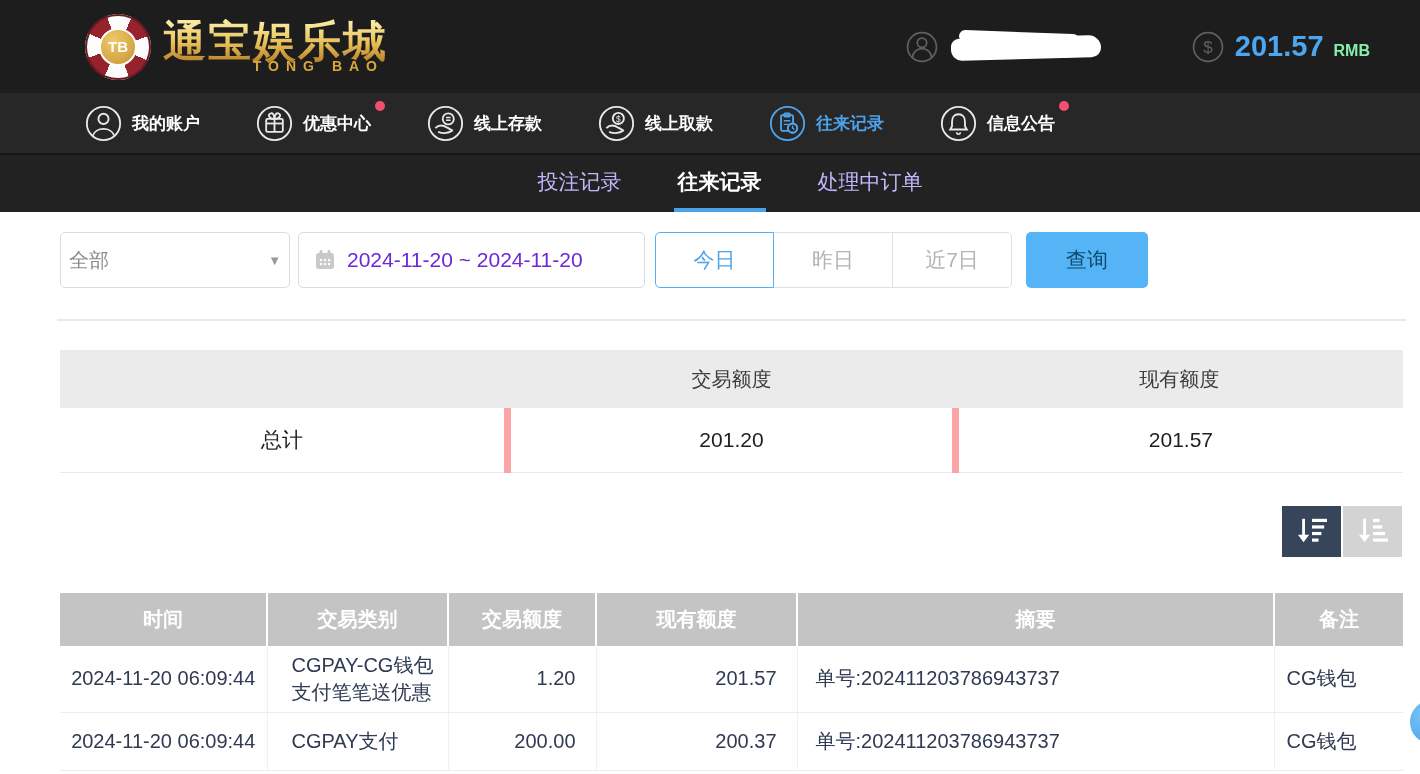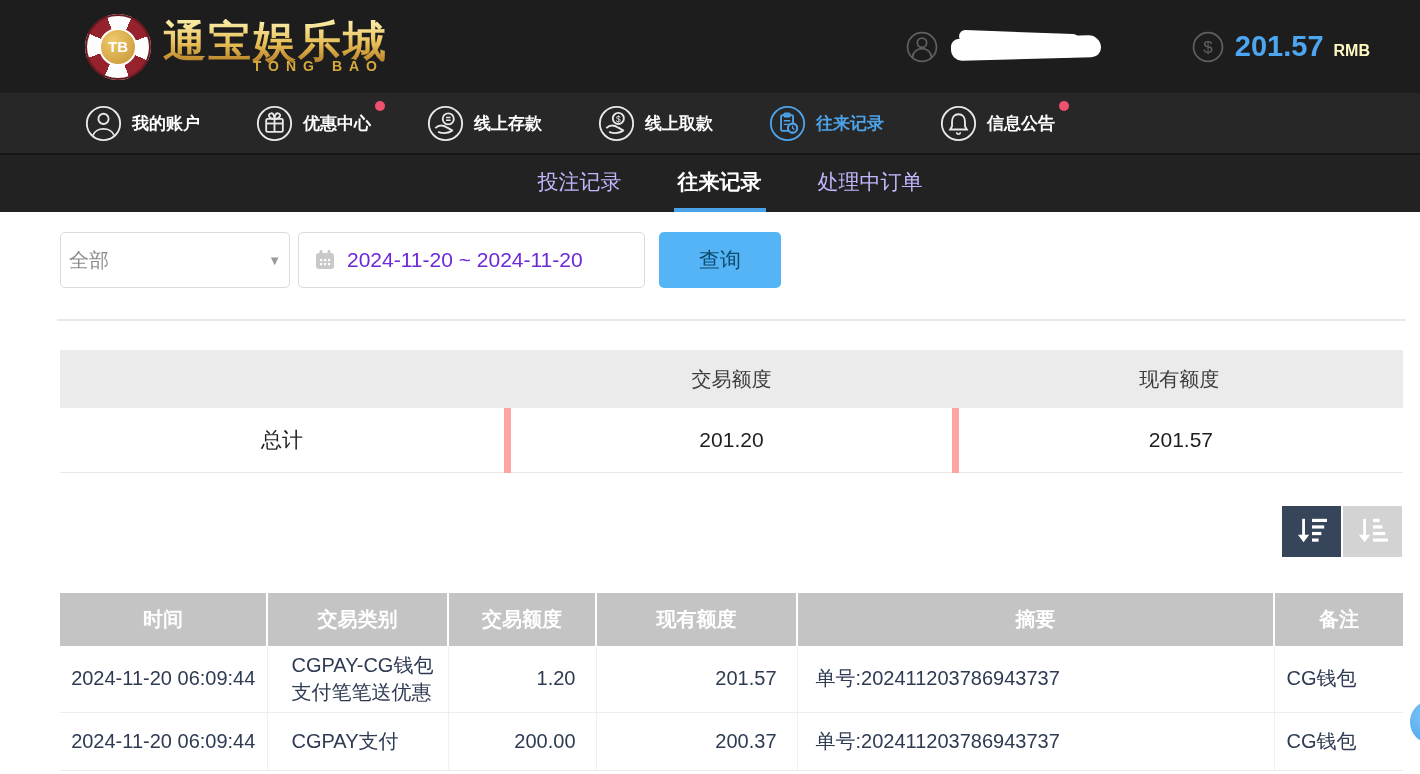--- a/index.html
+++ b/index.html
@@ -28,21 +28,21 @@
   .masked-name { position:relative; width:150px; height:34px; }
   .masked-name .blue-smear { position:absolute; left:22px; top:4px; width:100px; height:24px;
     background:#3f8fd6; border-radius:4px; opacity:.85; }
   .masked-name .scribble { position:absolute; left:0; top:7px; width:150px; height:22px;
     background:#fff; border-radius:12px 18px 14px 16px; transform:rotate(-1.5deg); }
   .masked-name .scribble2 { position:absolute; left:8px; top:2px; width:120px; height:12px;
     background:#fff; border-radius:10px; transform:rotate(2deg); }
   .balance-block { display:flex; align-items:baseline; gap:10px; }
   .balance-block .hdr-icon { align-self:center; }
   .balance-amount { color:#4da6f0; font-size:29px; font-weight:600; }
-  .balance-currency { color:#fef9c3; font-size:16px; font-weight:600; }
+  .balance-currency { color:#86efac; font-size:16px; font-weight:600; }
 
   
   .navbar { height:62px; background:#272727; display:flex; align-items:center; gap:56px; padding-left:85px; border-bottom:2px solid #151515; }
   .nav-item { display:flex; align-items:center; gap:10px; color:#fff; cursor:pointer; position:relative; }
   .nav-item .nav-icon { width:37px; height:37px; color:#e8e8e8; }
   .nav-item .nav-label { font-size:17px; font-weight:600; }
   .nav-item.active { color:#4da3ea; }
   .nav-item.active .nav-icon { color:#4da3ea; }
   .nav-item.active .nav-label { color:#4da3ea; }
   .nav-dot { position:absolute; top:-4px; right:-14px; width:10px; height:10px; border-radius:50%; background:#f04f6e; }
@@ -227,20 +227,25 @@
           <rect x="7" y="11" width="2.2" height="2.2"></rect>
             <rect x="11" y="11" width="2.2" height="2.2"></rect>
             <rect x="15" y="11" width="2.2" height="2.2"></rect>
           <rect x="7" y="15" width="2.2" height="2.2"></rect>
             <rect x="11" y="15" width="2.2" height="2.2"></rect>
             <rect x="15" y="15" width="2.2" height="2.2"></rect>
         </g>
       </svg>
       <span class="date-value">2024-11-20 ~ 2024-11-20</span>
     </div>
+    <div class="range-group">
+      <button class="range-btn active">今日</button>
+      <button class="range-btn">昨日</button>
+      <button class="range-btn">近7日</button>
+    </div>
     <button class="query-btn">查询</button>
   </div>
 
   <div class="thin-line"></div>
 
   <table class="summary-table">
     <colgroup>
         <col>
         <col>
         <col>

